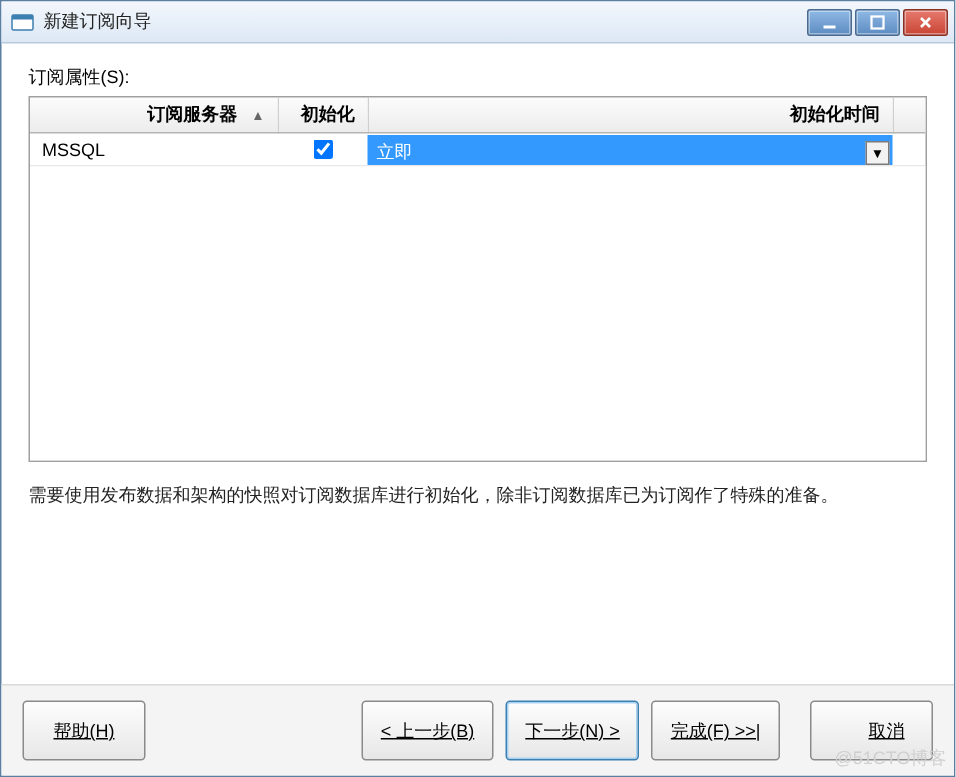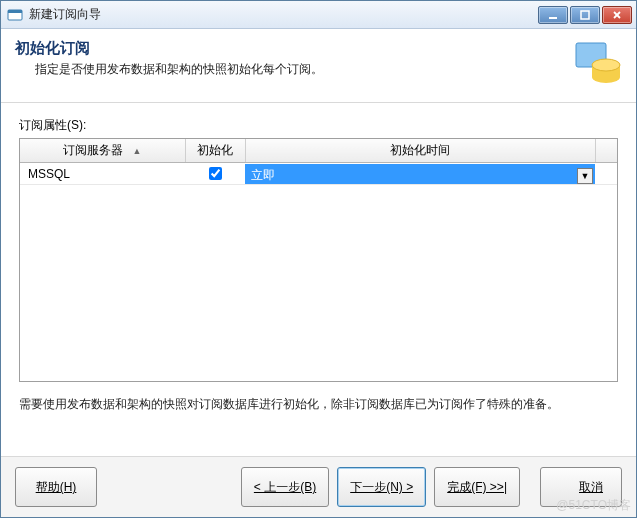--- a/index.html
+++ b/index.html
@@ -96,22 +96,22 @@
   }
   .grid {
     width:100%;
     border-collapse:collapse;
     table-layout:fixed;
   }
   .grid th {
     background: linear-gradient(#fcfcfc,#ececec);
     border-right:1px solid #cfcfcf;
     border-bottom:1px solid #b5b5b5;
-    font-weight:normal;
-    text-align:center;
+    font-weight:bold;
+    text-align:right;
     padding:3px 8px;
     height:22px;
     position:relative;
   }
   .grid th.last { border-right:none; }
   .grid td {
     border-bottom:1px solid #e8e8e8;
     padding:0 8px;
     height:22px;
   }
@@ -211,32 +211,20 @@
       </div>
       <div class="win-btn close">
         <svg viewBox="0 0 10 10">
             <line x1="2" y1="2" x2="8" y2="8" stroke="#fff" stroke-width="1.8"></line>
             <line x1="8" y1="2" x2="2" y2="8" stroke="#fff" stroke-width="1.8"></line>
           </svg>
       </div>
     </div>
   </div>
 
-  <div class="header">
-    <h1>初始化订阅</h1>
-    <div class="subtitle">指定是否使用发布数据和架构的快照初始化每个订阅。</div>
-    <span class="deco">
-      <svg viewBox="0 0 56 56">
-        <rect x="6" y="6" width="30" height="24" rx="2" fill="#8fc7f2" stroke="#4a94cf"></rect>
-        <ellipse cx="36" cy="40" rx="14" ry="6" fill="#f6cf4a"></ellipse>
-        <rect x="22" y="28" width="28" height="12" fill="#f6cf4a"></rect>
-        <ellipse cx="36" cy="28" rx="14" ry="6" fill="#ffe07a" stroke="#e0b52f"></ellipse>
-      </svg>
-    </span>
-  </div>
 
   <div class="body">
     <div class="props-label">订阅属性(S):</div>
 
     <div class="grid-wrap">
       <table class="grid">
         <colgroup>
           <col class="col-server">
             <col class="col-init">
             <col class="col-time">

